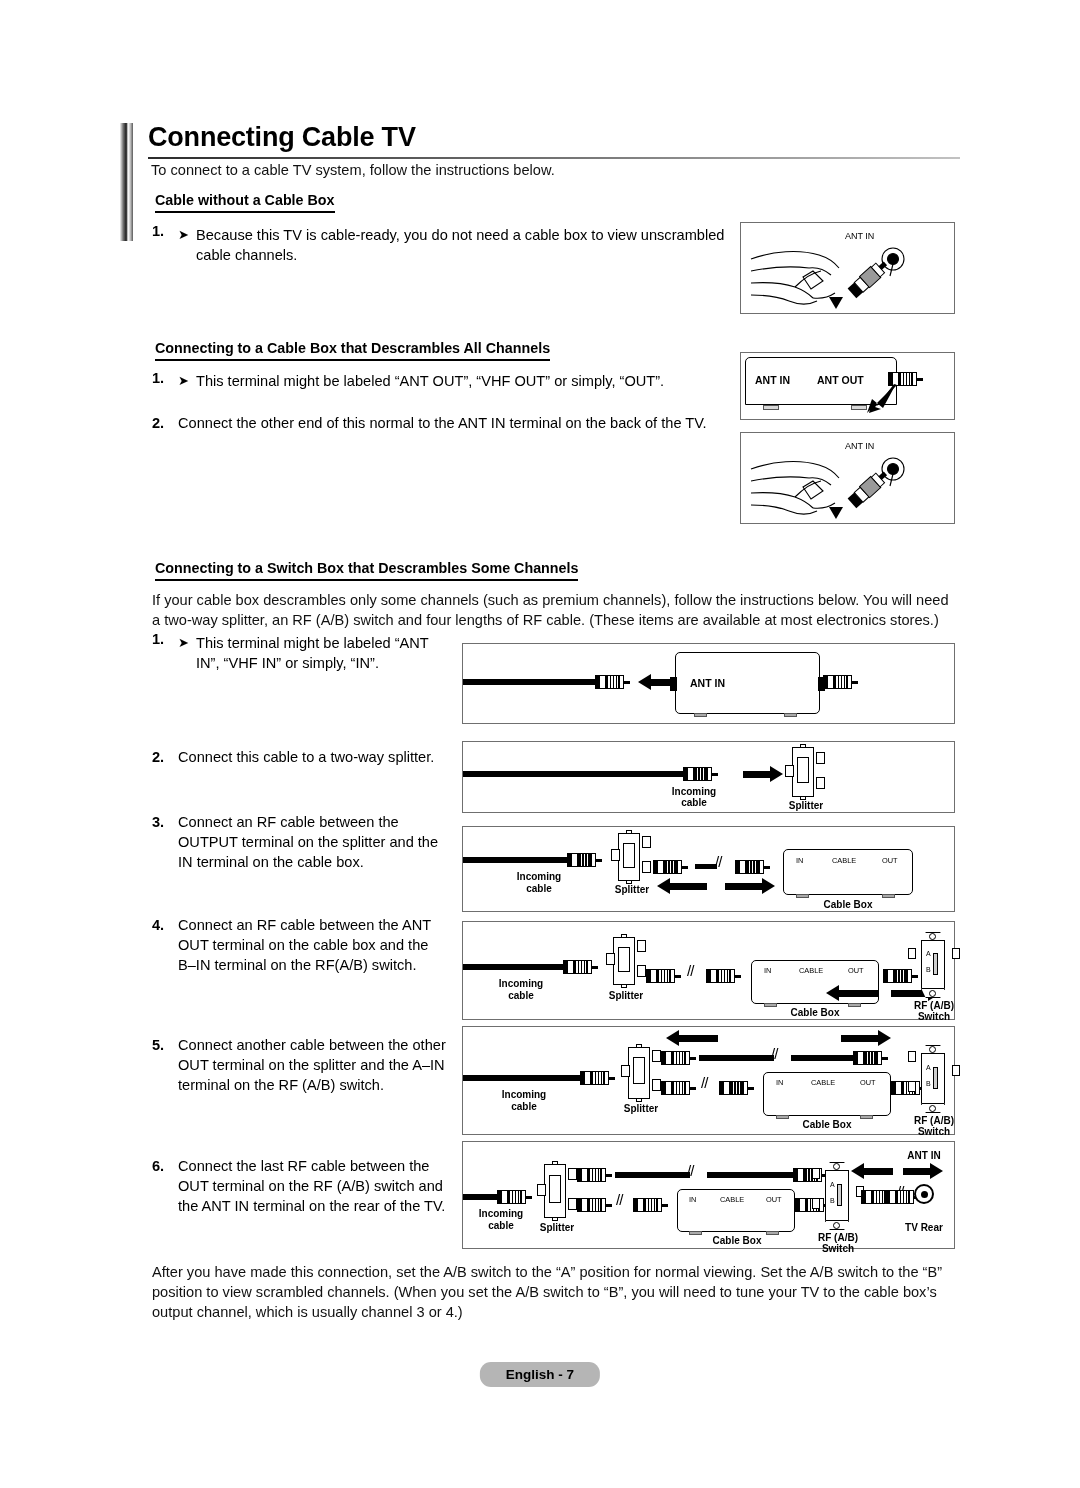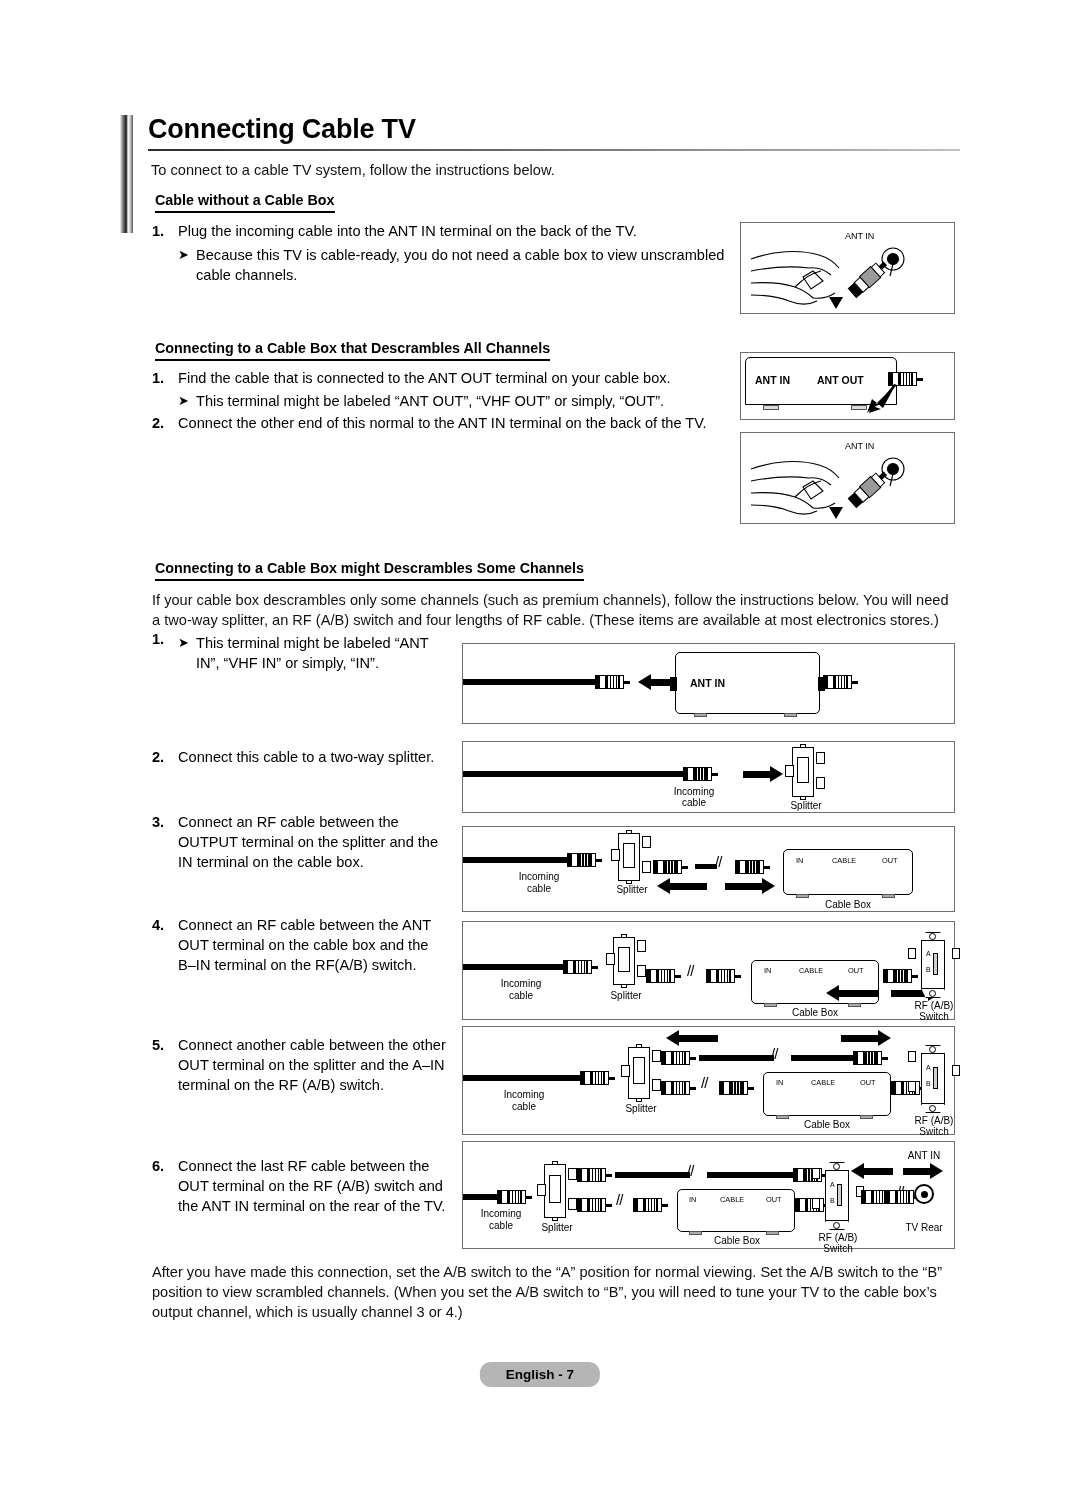--- a/index.html
+++ b/index.html
@@ -7,21 +7,21 @@
   body {
     width:1080px; height:1488px;
     background:#ffffff;
     font-family:"Liberation Sans", sans-serif;
     color:#000;
     position:relative;
     overflow:hidden;
   }
 
   
-  .title-wrap { position:absolute; left:120px; top:115px; width:840px; }
+  .title-wrap { position:absolute; left:120px; top:123px; width:840px; }
   .title-bar2 {
     position:absolute; left:0; top:0; width:13px; height:118px;
     background:linear-gradient(to right,#f2f2f2 0%,#707070 25%,#1a1a1a 48%,#ffffff 62%,#c9c9c9 78%,#5a5a5a 100%);
   }
   h1.page-title {
     margin:0; padding:0 0 4px 28px;
     font-size:27px; font-weight:bold; letter-spacing:-0.2px;
     line-height:1.1;
   }
   .title-rule {
@@ -69,21 +69,21 @@
   
   .arrow { position:absolute; height:7px; background:#000; }
   .arrow::after {
     content:""; position:absolute; top:-5px; width:0; height:0;
     border-top:8.5px solid transparent; border-bottom:8.5px solid transparent;
   }
   .arrow.right::after { right:-12px; border-left:13px solid #000; }
   .arrow.left::after  { left:-12px;  border-right:13px solid #000; }
 
   
-  .flabel { position:absolute; font-size:10px; font-weight:normal; text-align:center; line-height:1.15; }
+  .flabel { position:absolute; font-size:10px; font-weight:bold; text-align:center; line-height:1.15; }
   .ftiny { position:absolute; font-size:7.4px; font-weight:normal; }
 
   
   .cbox { position:absolute; border:1.6px solid #000; border-radius:5px; background:#fff; }
   .cbox .feet { position:absolute; bottom:-4px; height:4px; background:#aaa; border:1px solid #555; width:13px; }
 
   
   .splitter { position:absolute; }
   .splitter .body { position:absolute; left:7px; top:0; width:22px; height:100%;
       border:1.6px solid #000; background:#fff; }
@@ -136,21 +136,20 @@
   <div class="title-rule"></div>
 </div>
 
 <div class="body-text" style="left:151px; top:160px; width:790px;">To connect to a cable TV system, follow the instructions below.</div>
 
 <div class="sub-head" style="left:155px; top:192px;">Cable without a Cable Box</div>
 
 <div class="step" style="left:152px; top:222px; width:575px;">
   <div class="num">1.</div>
   <div class="txt">
-    <div>Plug the incoming cable into the ANT IN terminal on the back of the TV.</div>
     <div class="bullet" style="margin-top:4px;">
       <div class="gl">➤</div>
       <div class="bt">Because this TV is cable-ready, you do not need a cable box to view unscrambled cable channels.</div>
     </div>
   </div>
 </div>
 
 <div class="fig" style="left:740px; top:222px; width:215px; height:92px;">
   <div class="ftiny" style="left:104px; top:8px; font-size:9px;">ANT IN</div>
   <svg class="hand-svg" style="left:6px; top:14px;" width="205" height="74" viewBox="0 0 205 74">
@@ -179,21 +178,20 @@
     </g>
     <path d="M82,60 L96,60 L89,72 Z" fill="#000"></path>
   </svg>
 </div>
 
 <div class="sub-head" style="left:155px; top:340px;">Connecting to a Cable Box that Descrambles All Channels</div>
 
 <div class="step" style="left:152px; top:369px; width:570px;">
   <div class="num">1.</div>
   <div class="txt">
-    <div>Find the cable that is connected to the ANT OUT terminal on your cable box.</div>
     <div class="bullet" style="margin-top:3px;">
       <div class="gl">➤</div>
       <div class="bt">This terminal might be labeled “ANT OUT”, “VHF OUT” or simply, “OUT”.</div>
     </div>
   </div>
 </div>
 
 <div class="step" style="left:152px; top:414px; width:600px;">
   <div class="num">2.</div>
   <div class="txt">Connect the other end of this normal to the ANT IN terminal on the back of the TV.</div>
@@ -242,21 +240,21 @@
       <rect x="100" y="38" width="9" height="13" fill="#000"></rect>
       <rect x="109" y="38" width="8" height="13" fill="#fff" stroke="#000" stroke-width="1"></rect>
       <rect x="117" y="37" width="15" height="15" fill="#9a9a9a" stroke="#000" stroke-width="1"></rect>
       <rect x="132" y="38" width="6" height="13" fill="#fff" stroke="#000" stroke-width="1"></rect>
       <rect x="138" y="42" width="7" height="5" fill="#000"></rect>
     </g>
     <path d="M82,60 L96,60 L89,72 Z" fill="#000"></path>
   </svg>
 </div>
 
-<div class="sub-head" style="left:155px; top:560px;">Connecting to a Cable Box might Descrambles Some Channels</div>
+<div class="sub-head" style="left:155px; top:560px;">Connecting to a Switch Box that Descrambles Some Channels</div>
 
 <div class="body-text" style="left:152px; top:590px; width:800px;">If your cable box descrambles only some channels (such as premium channels), follow the instructions below. You will need a two-way splitter, an RF (A/B) switch and four lengths of RF cable. (These items are available at most electronics stores.)</div>
 
 <div class="step" style="left:152px; top:630px; width:290px;">
   <div class="num">1.</div>
   <div class="txt">
     <div class="bullet" style="margin-top:4px;">
       <div class="gl">➤</div>
       <div class="bt">This terminal might be labeled “ANT IN”, “VHF IN” or simply, “IN”.</div>
     </div>

